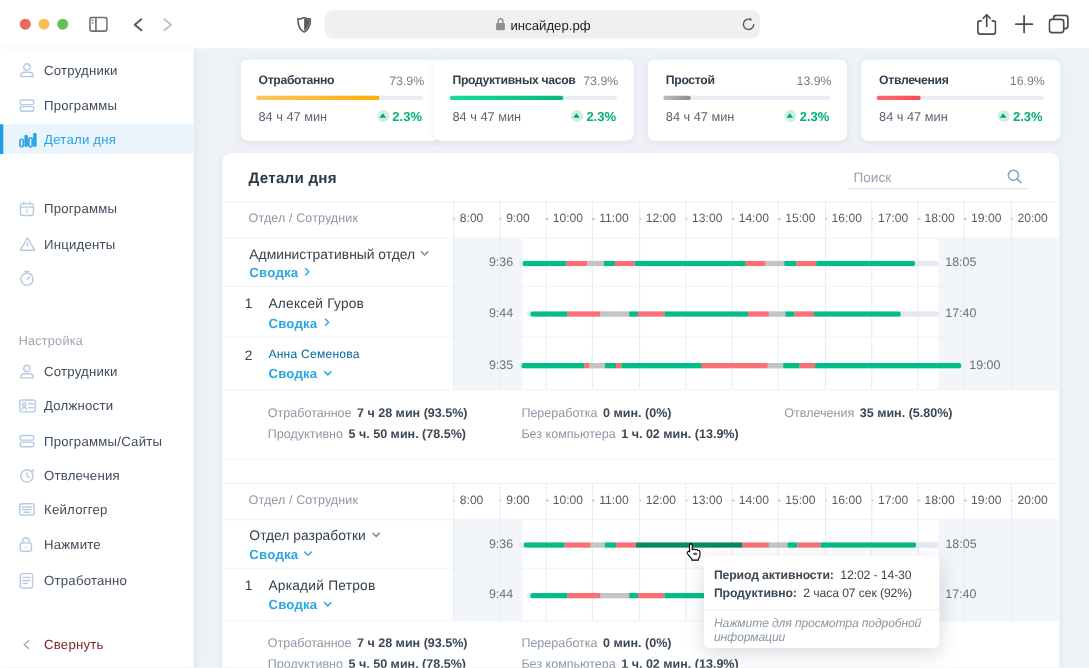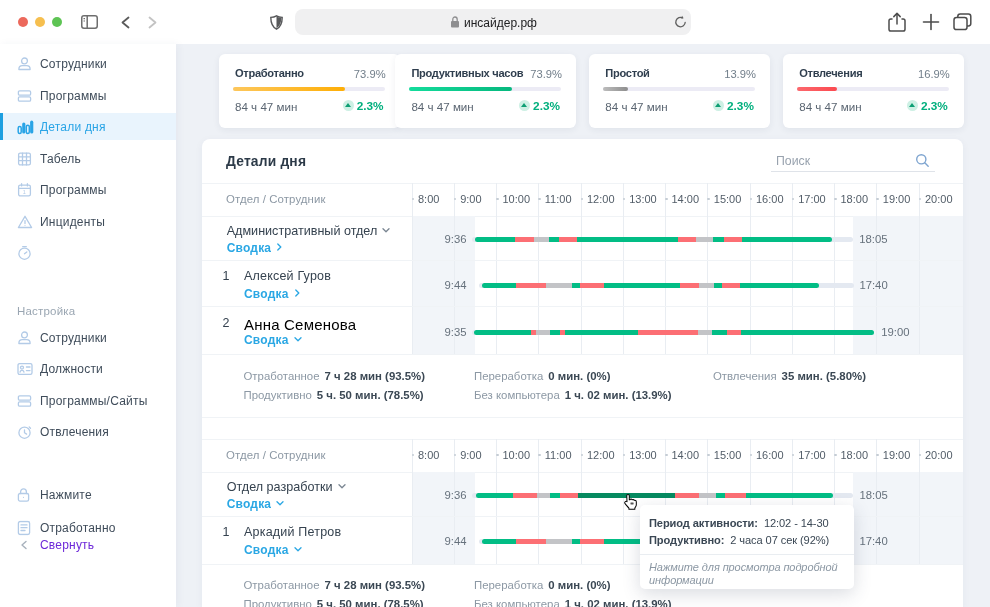--- a/index.html
+++ b/index.html
@@ -92,30 +92,20 @@
     </div>
 <div class="sitem" style="top:70.3px;height:26px;color:#29a4e6">
       <svg width="17" height="16" viewBox="0 0 17 16">
         <rect x="1.2" y="7.6" width="3" height="7" rx="1.5" fill="none" stroke="#29a4e6" stroke-width="1.5"></rect>
         <rect x="5.2" y="3.4" width="3.2" height="11.2" rx="1.6" fill="#29a4e6"></rect>
         <rect x="9.3" y="6.2" width="3" height="8.4" rx="1.5" fill="none" stroke="#29a4e6" stroke-width="1.5"></rect>
         <rect x="13.1" y="1.6" width="3.2" height="13" rx="1.6" fill="#29a4e6"></rect>
       </svg>
       <span class="txt">Детали дня</span>
     </div>
-<div class="sitem" style="top:101.9px;height:26px">
-      <svg width="15" height="15" viewBox="0 0 15 15">
-        <rect x="1.6" y="1.6" width="11.8" height="11.8" rx="1.6" stroke="#b3cbe7" stroke-width="1.3" fill="none" stroke-linecap="round" stroke-linejoin="round"></rect>
-        <line x1="1.6" y1="5.4" x2="13.4" y2="5.4" stroke="#b3cbe7" stroke-width="1.3" fill="none" stroke-linecap="round" stroke-linejoin="round"></line>
-        <line x1="1.6" y1="9.2" x2="13.4" y2="9.2" stroke="#b3cbe7" stroke-width="1.3" fill="none" stroke-linecap="round" stroke-linejoin="round"></line>
-        <line x1="5.5" y1="1.6" x2="5.5" y2="13.4" stroke="#b3cbe7" stroke-width="1.3" fill="none" stroke-linecap="round" stroke-linejoin="round"></line>
-        <line x1="9.5" y1="1.6" x2="9.5" y2="13.4" stroke="#b3cbe7" stroke-width="1.3" fill="none" stroke-linecap="round" stroke-linejoin="round"></line>
-      </svg>
-      <span class="txt">Табель</span>
-    </div>
 <div class="sitem" style="top:133.4px;height:26px">
       <svg width="15" height="15" viewBox="0 0 15 15">
         <rect x="1.6" y="2.6" width="11.8" height="10.8" rx="1.6" stroke="#b3cbe7" stroke-width="1.3" fill="none" stroke-linecap="round" stroke-linejoin="round"></rect>
         <line x1="1.6" y1="5.8" x2="13.4" y2="5.8" stroke="#b3cbe7" stroke-width="1.3" fill="none" stroke-linecap="round" stroke-linejoin="round"></line>
         <line x1="4.6" y1="1.2" x2="4.6" y2="3.4" stroke="#b3cbe7" stroke-width="1.3" fill="none" stroke-linecap="round" stroke-linejoin="round"></line>
         <line x1="10.4" y1="1.2" x2="10.4" y2="3.4" stroke="#b3cbe7" stroke-width="1.3" fill="none" stroke-linecap="round" stroke-linejoin="round"></line>
         <text x="7.5" y="11.3" font-size="5.5" fill="#b3cbe7" text-anchor="middle" font-family="Liberation Sans">1</text>
       </svg>
       <span class="txt">Программы</span>
     </div>
@@ -160,38 +150,47 @@
       <span class="txt">Программы/Сайты</span>
     </div>
 <div class="sitem" style="top:375px;height:26px">
       <svg width="15" height="15" viewBox="0 0 15 15">
         <circle cx="7.5" cy="8.2" r="5.6" stroke="#b3cbe7" stroke-width="1.3" fill="none" stroke-linecap="round" stroke-linejoin="round"></circle>
         <path d="M7.5 5.4 V8.2 L9.6 9.6" stroke="#b3cbe7" stroke-width="1.3" fill="none" stroke-linecap="round" stroke-linejoin="round"></path>
         <line x1="12.2" y1="2.4" x2="13.5" y2="3.7" stroke="#b3cbe7" stroke-width="1.3" fill="none" stroke-linecap="round" stroke-linejoin="round"></line>
       </svg>
       <span class="txt">Отвлечения</span>
     </div>
+<div class="sitem" style="top:406.4px;height:26px">
+      <svg width="15" height="13" viewBox="0 0 15 13">
+        <rect x="1" y="1.4" width="13" height="10.2" rx="1.6" stroke="#b3cbe7" stroke-width="1.3" fill="none" stroke-linecap="round" stroke-linejoin="round"></rect>
+        <line x1="3.4" y1="4.4" x2="11.6" y2="4.4" stroke="#b3cbe7" stroke-width="1.3" fill="none" stroke-linecap="round" stroke-linejoin="round"></line>
+        <line x1="3.4" y1="6.8" x2="11.6" y2="6.8" stroke="#b3cbe7" stroke-width="1.3" fill="none" stroke-linecap="round" stroke-linejoin="round"></line>
+        <line x1="4.8" y1="9.2" x2="10.2" y2="9.2" stroke="#b3cbe7" stroke-width="1.3" fill="none" stroke-linecap="round" stroke-linejoin="round"></line>
+      </svg>
+      <span class="txt">Кейлоггер</span>
+    </div>
 <div class="sitem" style="top:438.2px;height:26px">
       <svg width="13" height="15" viewBox="0 0 13 15">
         <rect x="1.4" y="6" width="10.2" height="7.6" rx="1.6" stroke="#b3cbe7" stroke-width="1.3" fill="none" stroke-linecap="round" stroke-linejoin="round"></rect>
         <path d="M3.6 6 V4.4 C3.6 2.7 4.9 1.4 6.5 1.4 C8.1 1.4 9.4 2.7 9.4 4.4 V6" stroke="#b3cbe7" stroke-width="1.3" fill="none" stroke-linecap="round" stroke-linejoin="round"></path>
         <circle cx="6.5" cy="9.8" r="0.6" fill="#b3cbe7"></circle>
       </svg>
       <span class="txt">Нажмите</span>
     </div>
 <div class="sitem" style="top:470.6px;height:26px">
       <svg width="14" height="15" viewBox="0 0 14 15">
         <rect x="1.4" y="1" width="11.2" height="13" rx="1.8" stroke="#b3cbe7" stroke-width="1.3" fill="none" stroke-linecap="round" stroke-linejoin="round"></rect>
         <line x1="4" y1="4.4" x2="10" y2="4.4" stroke="#b3cbe7" stroke-width="1.3" fill="none" stroke-linecap="round" stroke-linejoin="round"></line>
         <line x1="4" y1="7.2" x2="10" y2="7.2" stroke="#b3cbe7" stroke-width="1.3" fill="none" stroke-linecap="round" stroke-linejoin="round"></line>
         <line x1="4" y1="10" x2="8" y2="10" stroke="#b3cbe7" stroke-width="1.3" fill="none" stroke-linecap="round" stroke-linejoin="round"></line>
       </svg>
       <span class="txt">Отработанно</span>
     </div>
-<div class="sitem" style="top:488px;height:26px;color:#6d28d9">
+<div class="sitem" style="top:529px;height:26px;color:#7f1d1d">
       <svg width="8" height="10" viewBox="0 0 8 10" style="left:20px">
         <path d="M6 1.5 L2 5 L6 8.5" fill="none" stroke="#a7b1bc" stroke-width="1.4" stroke-linecap="round" stroke-linejoin="round"></path>
       </svg>
       <span class="txt">Свернуть</span>
     </div>
 </div>
 <div class="card" style="left:219px">
 <div class="ttl">Отработанно</div>
     <div class="pct">73.9%</div>
 <div class="track">
@@ -318,21 +317,21 @@
     <div class="seg" style="left:121.5px;width:76.6px;background:#02bd85"></div>
     <div class="seg" style="left:198.1px;width:18.7px;background:#fc6f74"></div>
     <div class="seg" style="left:216.8px;width:14.9px;background:#c3c4c7"></div>
     <div class="seg" style="left:231.7px;width:7.5px;background:#02bd85"></div>
     <div class="seg" style="left:239.2px;width:18.7px;background:#fc6f74"></div>
     <div class="seg" style="left:257.9px;width:79.1px;background:#02bd85"></div>
   </div>
 <div class="rowlbl" style="left:406.5px;top:279.2px;width:60px;text-align:right">9:44</div>
 <div class="rowlbl" style="left:859.4px;top:279.2px">17:40</div>
 <div class="abs" style="left:222.5px;top:316.4px;font-size:12.5px;color:#35424f">2</div>
-<div class="abs" style="left:244px;top:316.4px;font-size:15px;color:#000000;letter-spacing:.2px">Анна Семенова</div>
+<div class="abs" style="left:244px;top:316.4px;font-size:11px;color:#0369a1;letter-spacing:.2px">Анна Семенова</div>
 <div class="abs" style="left:244px;top:333.1px;font-size:12px;font-weight:bold;color:#2aa7e4;letter-spacing:.2px">Сводка<svg width="8" height="5" viewBox="0 0 8 5" style="display:inline-block;margin-left:5px;vertical-align:2px">
       <path d="M1 0.8 L4 3.8 L7 0.8" fill="none" stroke="#2aa7e4" stroke-width="1.3" stroke-linecap="round" stroke-linejoin="round"></path>
     </svg></div>
 <div class="abs" style="left:471.5px;top:329.7px;width:402.1px;height:5px;border-radius:3px;background:#e4e9f1"></div>
 <div class="abs" style="left:473.8px;top:329.7px;width:399.8px;height:5px;border-radius:3px;overflow:hidden">
     <div class="seg" style="left:0.0px;width:56.9px;background:#02bd85"></div>
     <div class="seg" style="left:56.9px;width:5.3px;background:#fc6f74"></div>
     <div class="seg" style="left:62.2px;width:14.0px;background:#c3c4c7"></div>
     <div class="seg" style="left:76.2px;width:10.4px;background:#02bd85"></div>
     <div class="seg" style="left:86.6px;width:4.5px;background:#fc6f74"></div>

